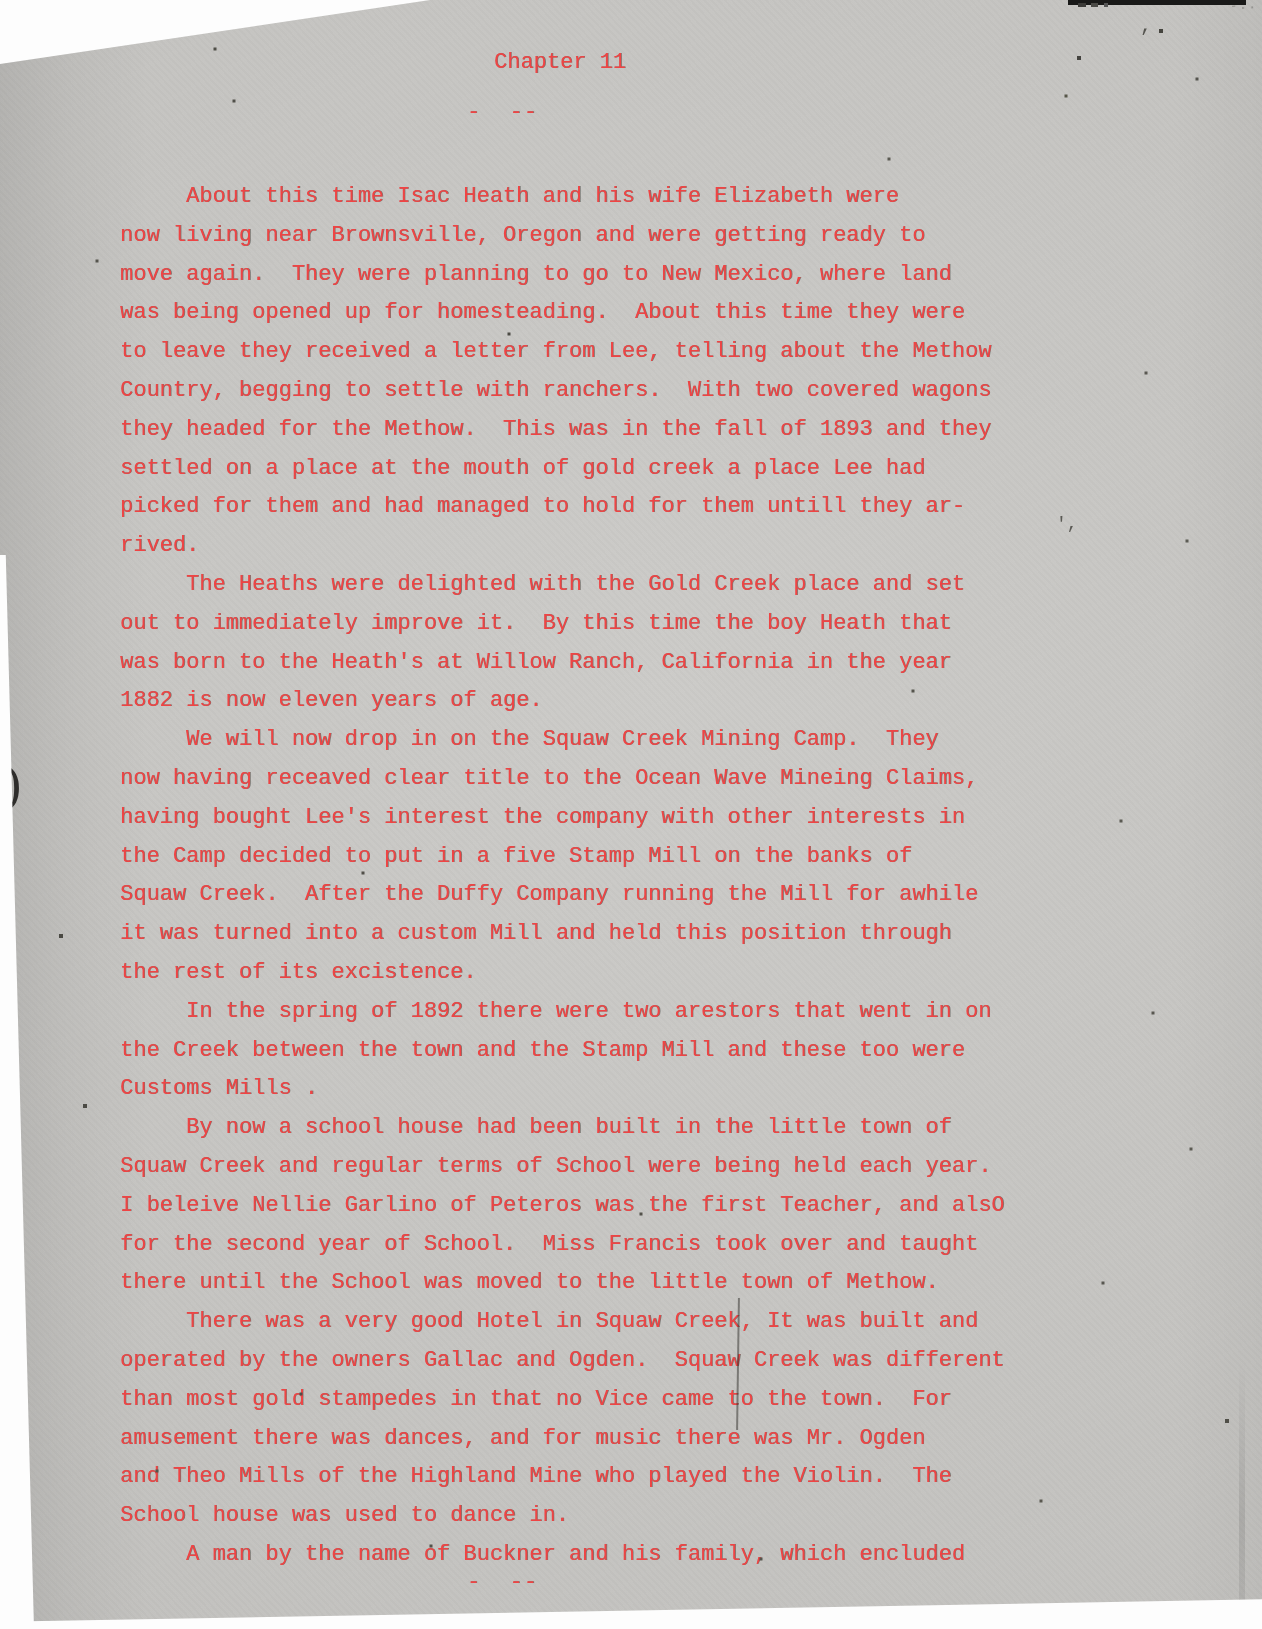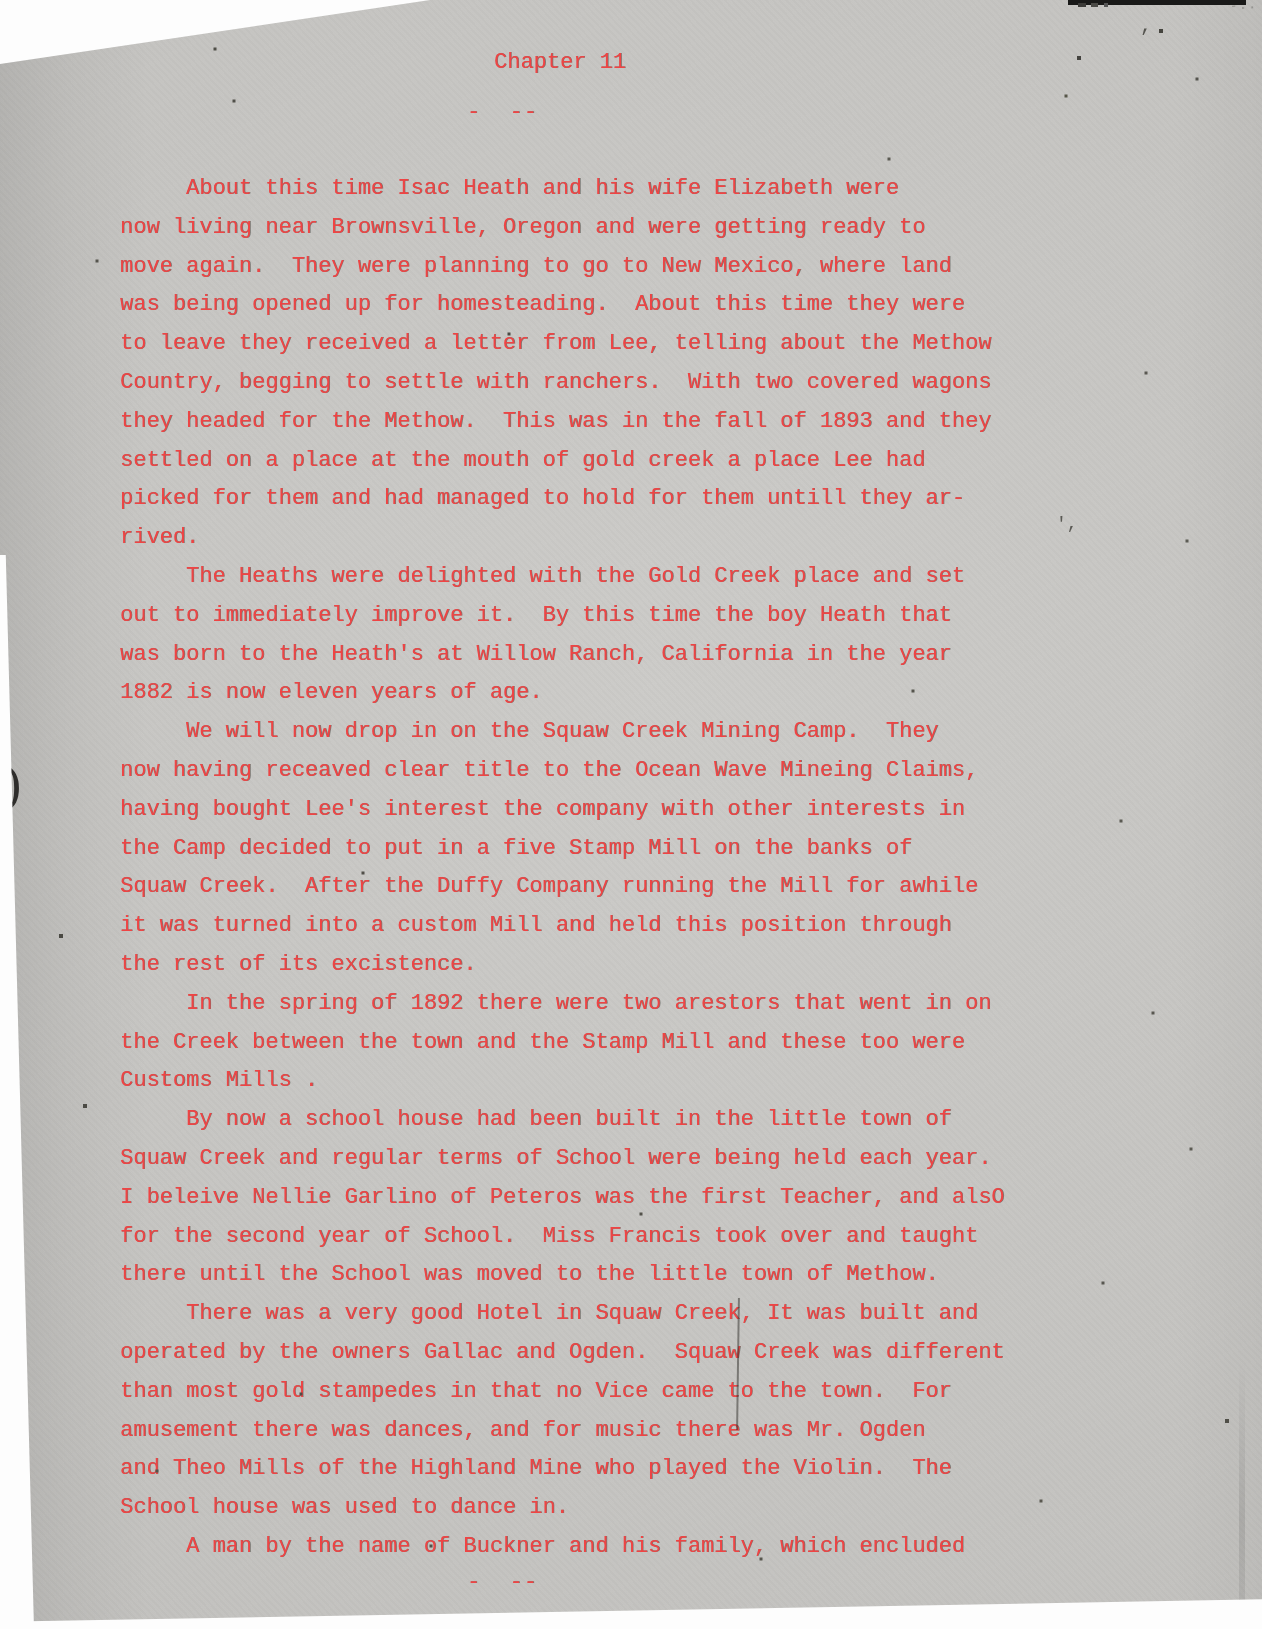--- a/index.html
+++ b/index.html
@@ -28,21 +28,21 @@
     color: #ef4444;
     font-size: 22px;
     white-space: pre;
     text-shadow: 0.6px 0.4px 0.6px rgba(55,54,50,0.55);
     filter: blur(0.32px);
   }
   .chapter-title { left: 494px; top: 50px; }
   .sep-top    { left: 467px; top: 100px; letter-spacing: 1px; }
   .sep-bottom { left: 467px; top: 1570px; letter-spacing: 1px; }
   .doc-body {
-    left: 120px; top: 170px;
+    left: 120px; top: 178px;
     line-height: 38.8px;
   }
   .doc-body .line { height: 38.8px; }
   
   .margin-pen-mark {
     position: absolute; left: 4px; top: 758px;
     font-family: "DejaVu Serif", serif;
     font-size: 48px; color: #2e2d2b; filter: blur(0.4px);
   }
   .comma-mark-1 { position: absolute; left: 1140px; top: 14px; font-size: 20px; color: #55544f; filter: blur(0.3px); }

